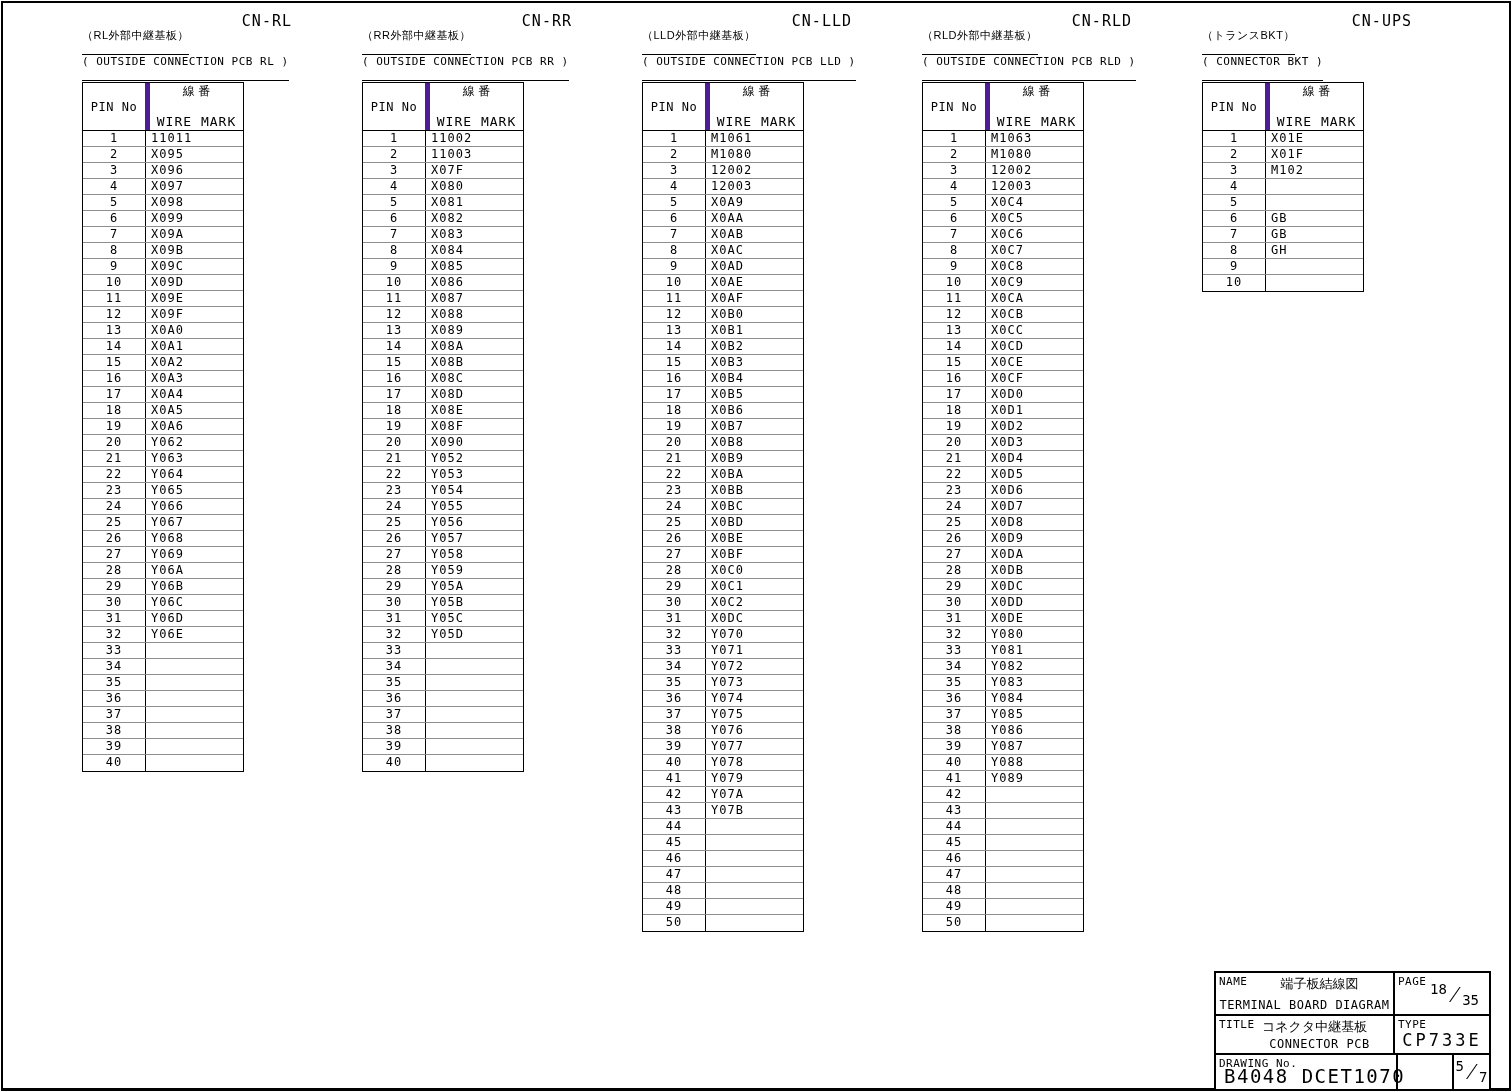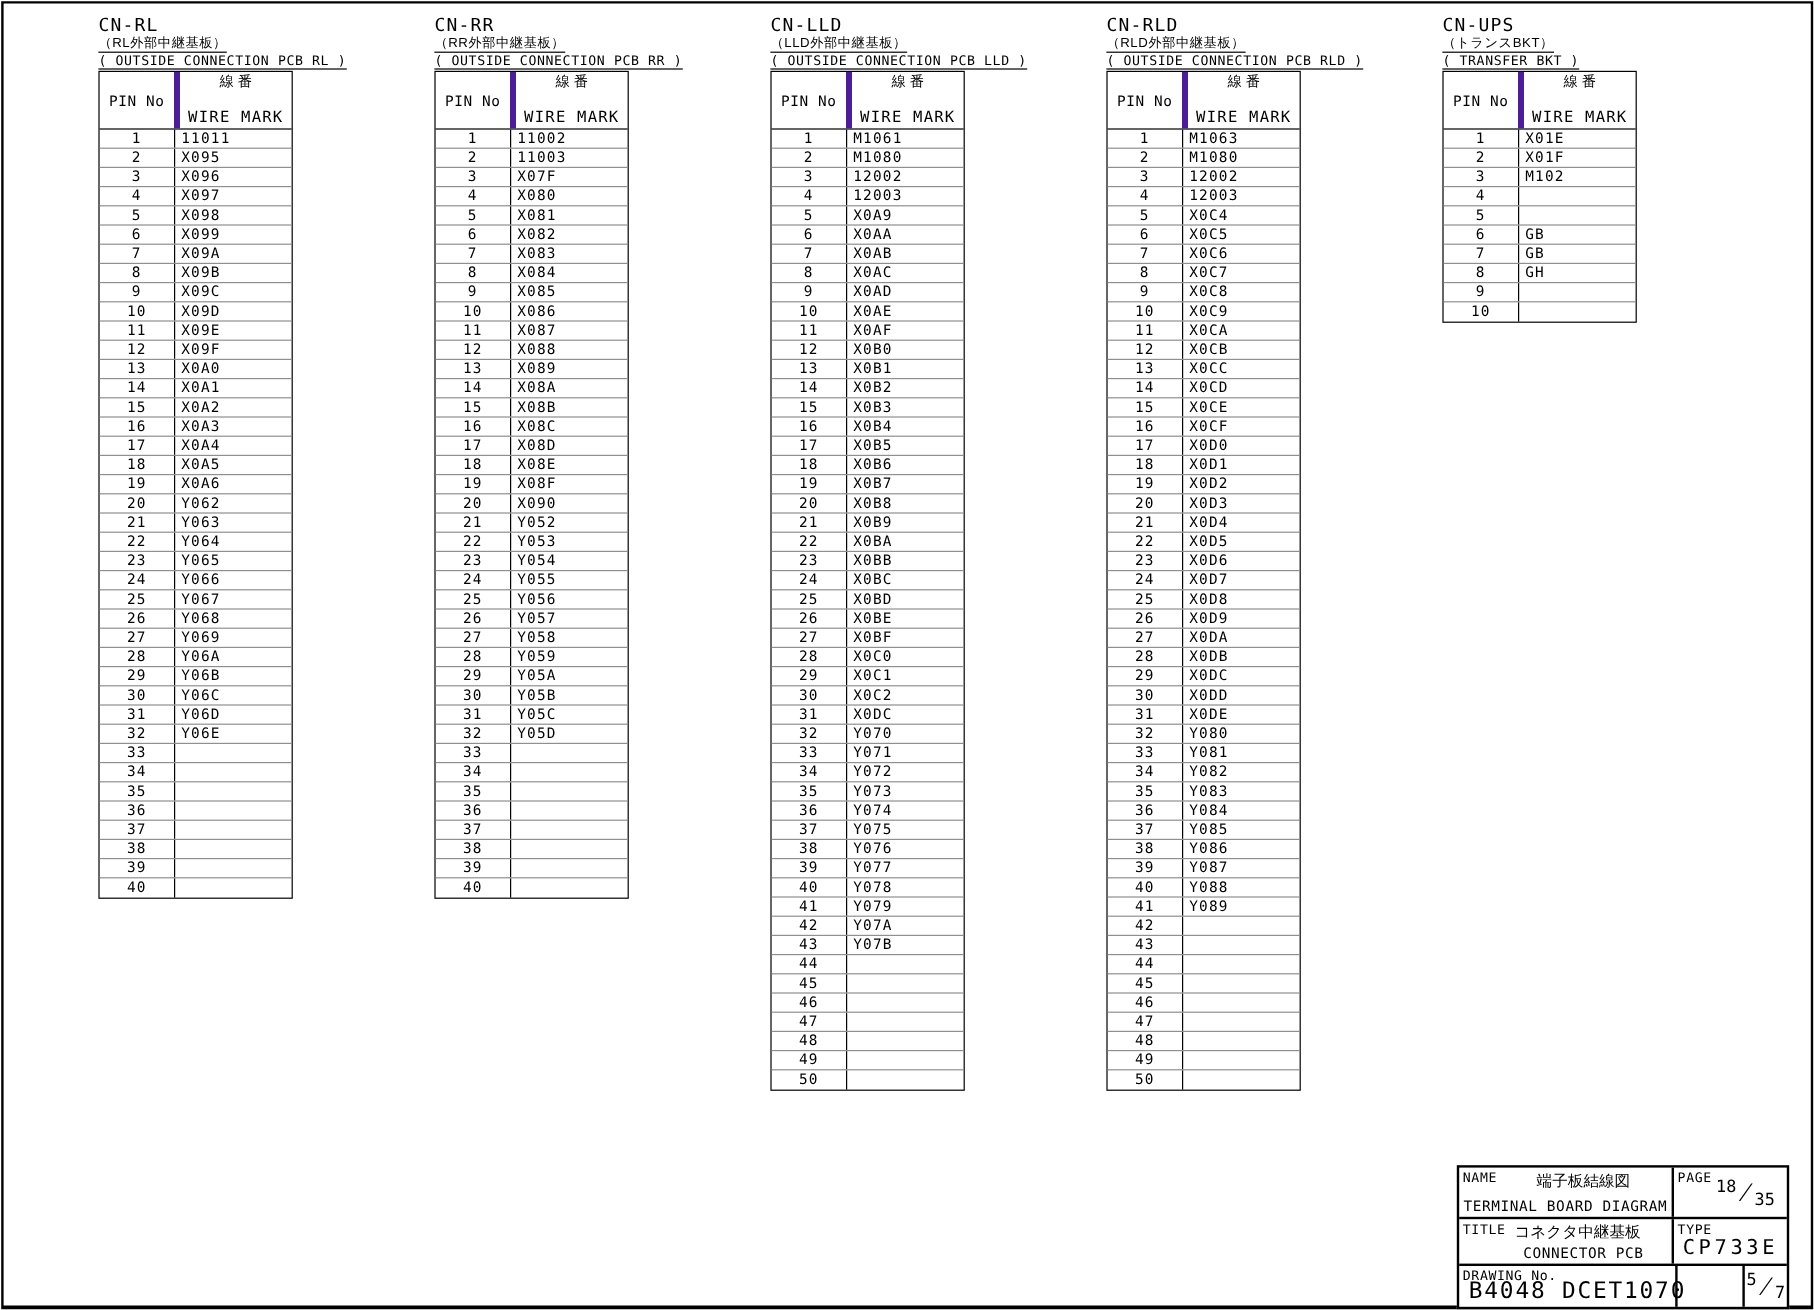--- a/index.html
+++ b/index.html
@@ -7,23 +7,23 @@
     width:1512px;height:1092px;position:relative;overflow:hidden;
     font-family:"DejaVu Sans Mono","Liberation Mono",monospace;
     color:#000;
   }
   .frame{
     position:absolute;left:1px;top:1px;right:1px;bottom:1px;
     border:2px solid #000;border-bottom-width:3px;pointer-events:none;
   }
   
   .tgroup{position:absolute;top:14px;width:210px;}
-  .tg-title{font-size:15px;line-height:15px;letter-spacing:1px;white-space:nowrap;}
+  .tg-title{font-size:15px;line-height:15px;letter-spacing:1px;white-space:nowrap;text-align:right;}
   .tg-sub{font-size:11px;line-height:13px;white-space:nowrap;}
-  .tg-sub .ul{border-bottom:1px solid #000;display:inline-block;padding-bottom:0px;letter-spacing:0.5px;}
+  .tg-sub .ul{border-bottom:1px solid #000;display:inline-block;padding-bottom:12px;letter-spacing:0.5px;}
   .dtable{
     width:160px;border:1px solid #000;background:#fff;box-sizing:content-box;margin-top:1px;
   }
   .thead{display:flex;height:47px;border-bottom:1px solid #000;}
   .thead .hpin{
     width:62px;border-right:5px solid #4c1d95;display:flex;align-items:center;justify-content:center;
     font-size:12px;letter-spacing:0.5px;
   }
   .thead .hwire{flex:1;display:flex;flex-direction:column;align-items:center;justify-content:center;gap:17px;}
   .thead .hwire .jp{font-size:12px;line-height:13px;font-family:"Liberation Sans",sans-serif;}
@@ -853,21 +853,21 @@
           <div class="cell pin">50</div>
           <div class="cell wire"></div>
         </div>
       </div>
   </div>
 </div>
 
 <div class="tgroup" style="left:1202px">
   <div class="tg-title">CN-UPS</div>
   <div class="tg-sub"><span class="ul" style="font-family:'Liberation Sans',sans-serif">（トランスBKT）</span></div>
-  <div class="tg-sub"><span class="ul">( TRANSFER BKT )</span></div>
+  <div class="tg-sub"><span class="ul">( CONNECTOR BKT )</span></div>
   <div class="dtable">
     <div class="thead">
       <div class="hpin">PIN No</div>
       <div class="hwire">
         <div class="jp">線 番</div>
         <div class="en">WIRE MARK</div>
       </div>
     </div>
     <div class="tbody">
         <div class="trow">

